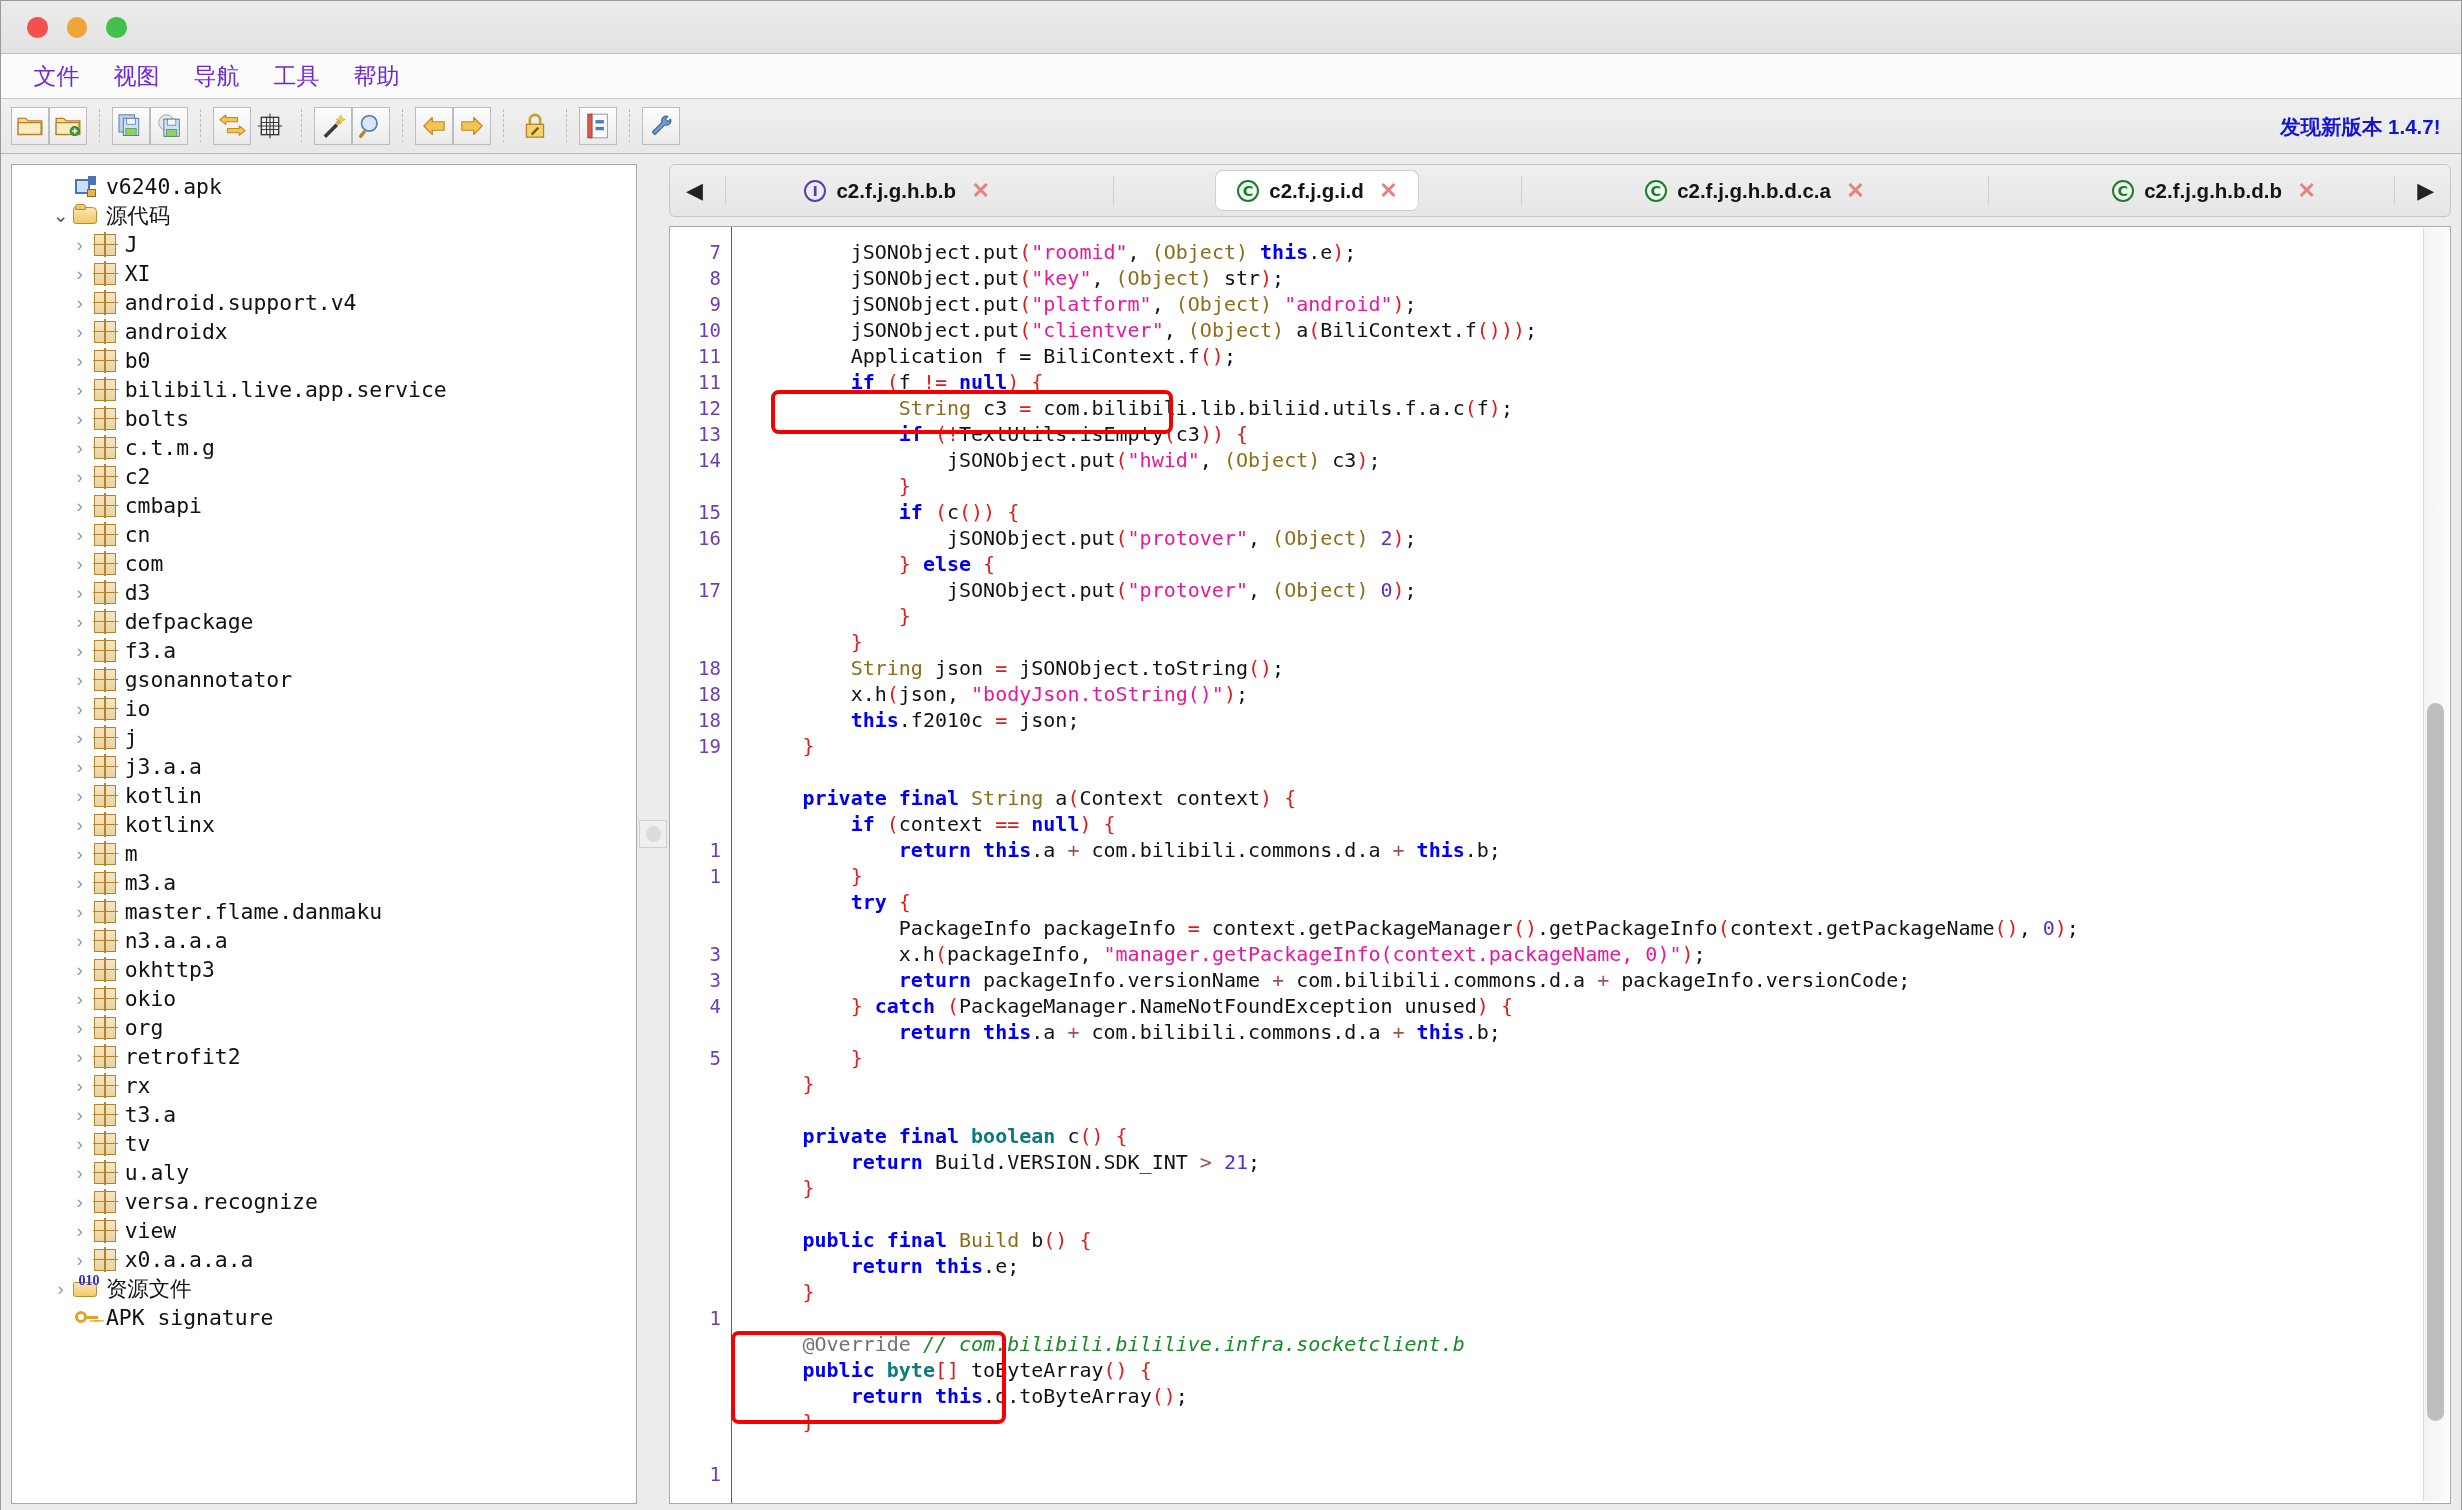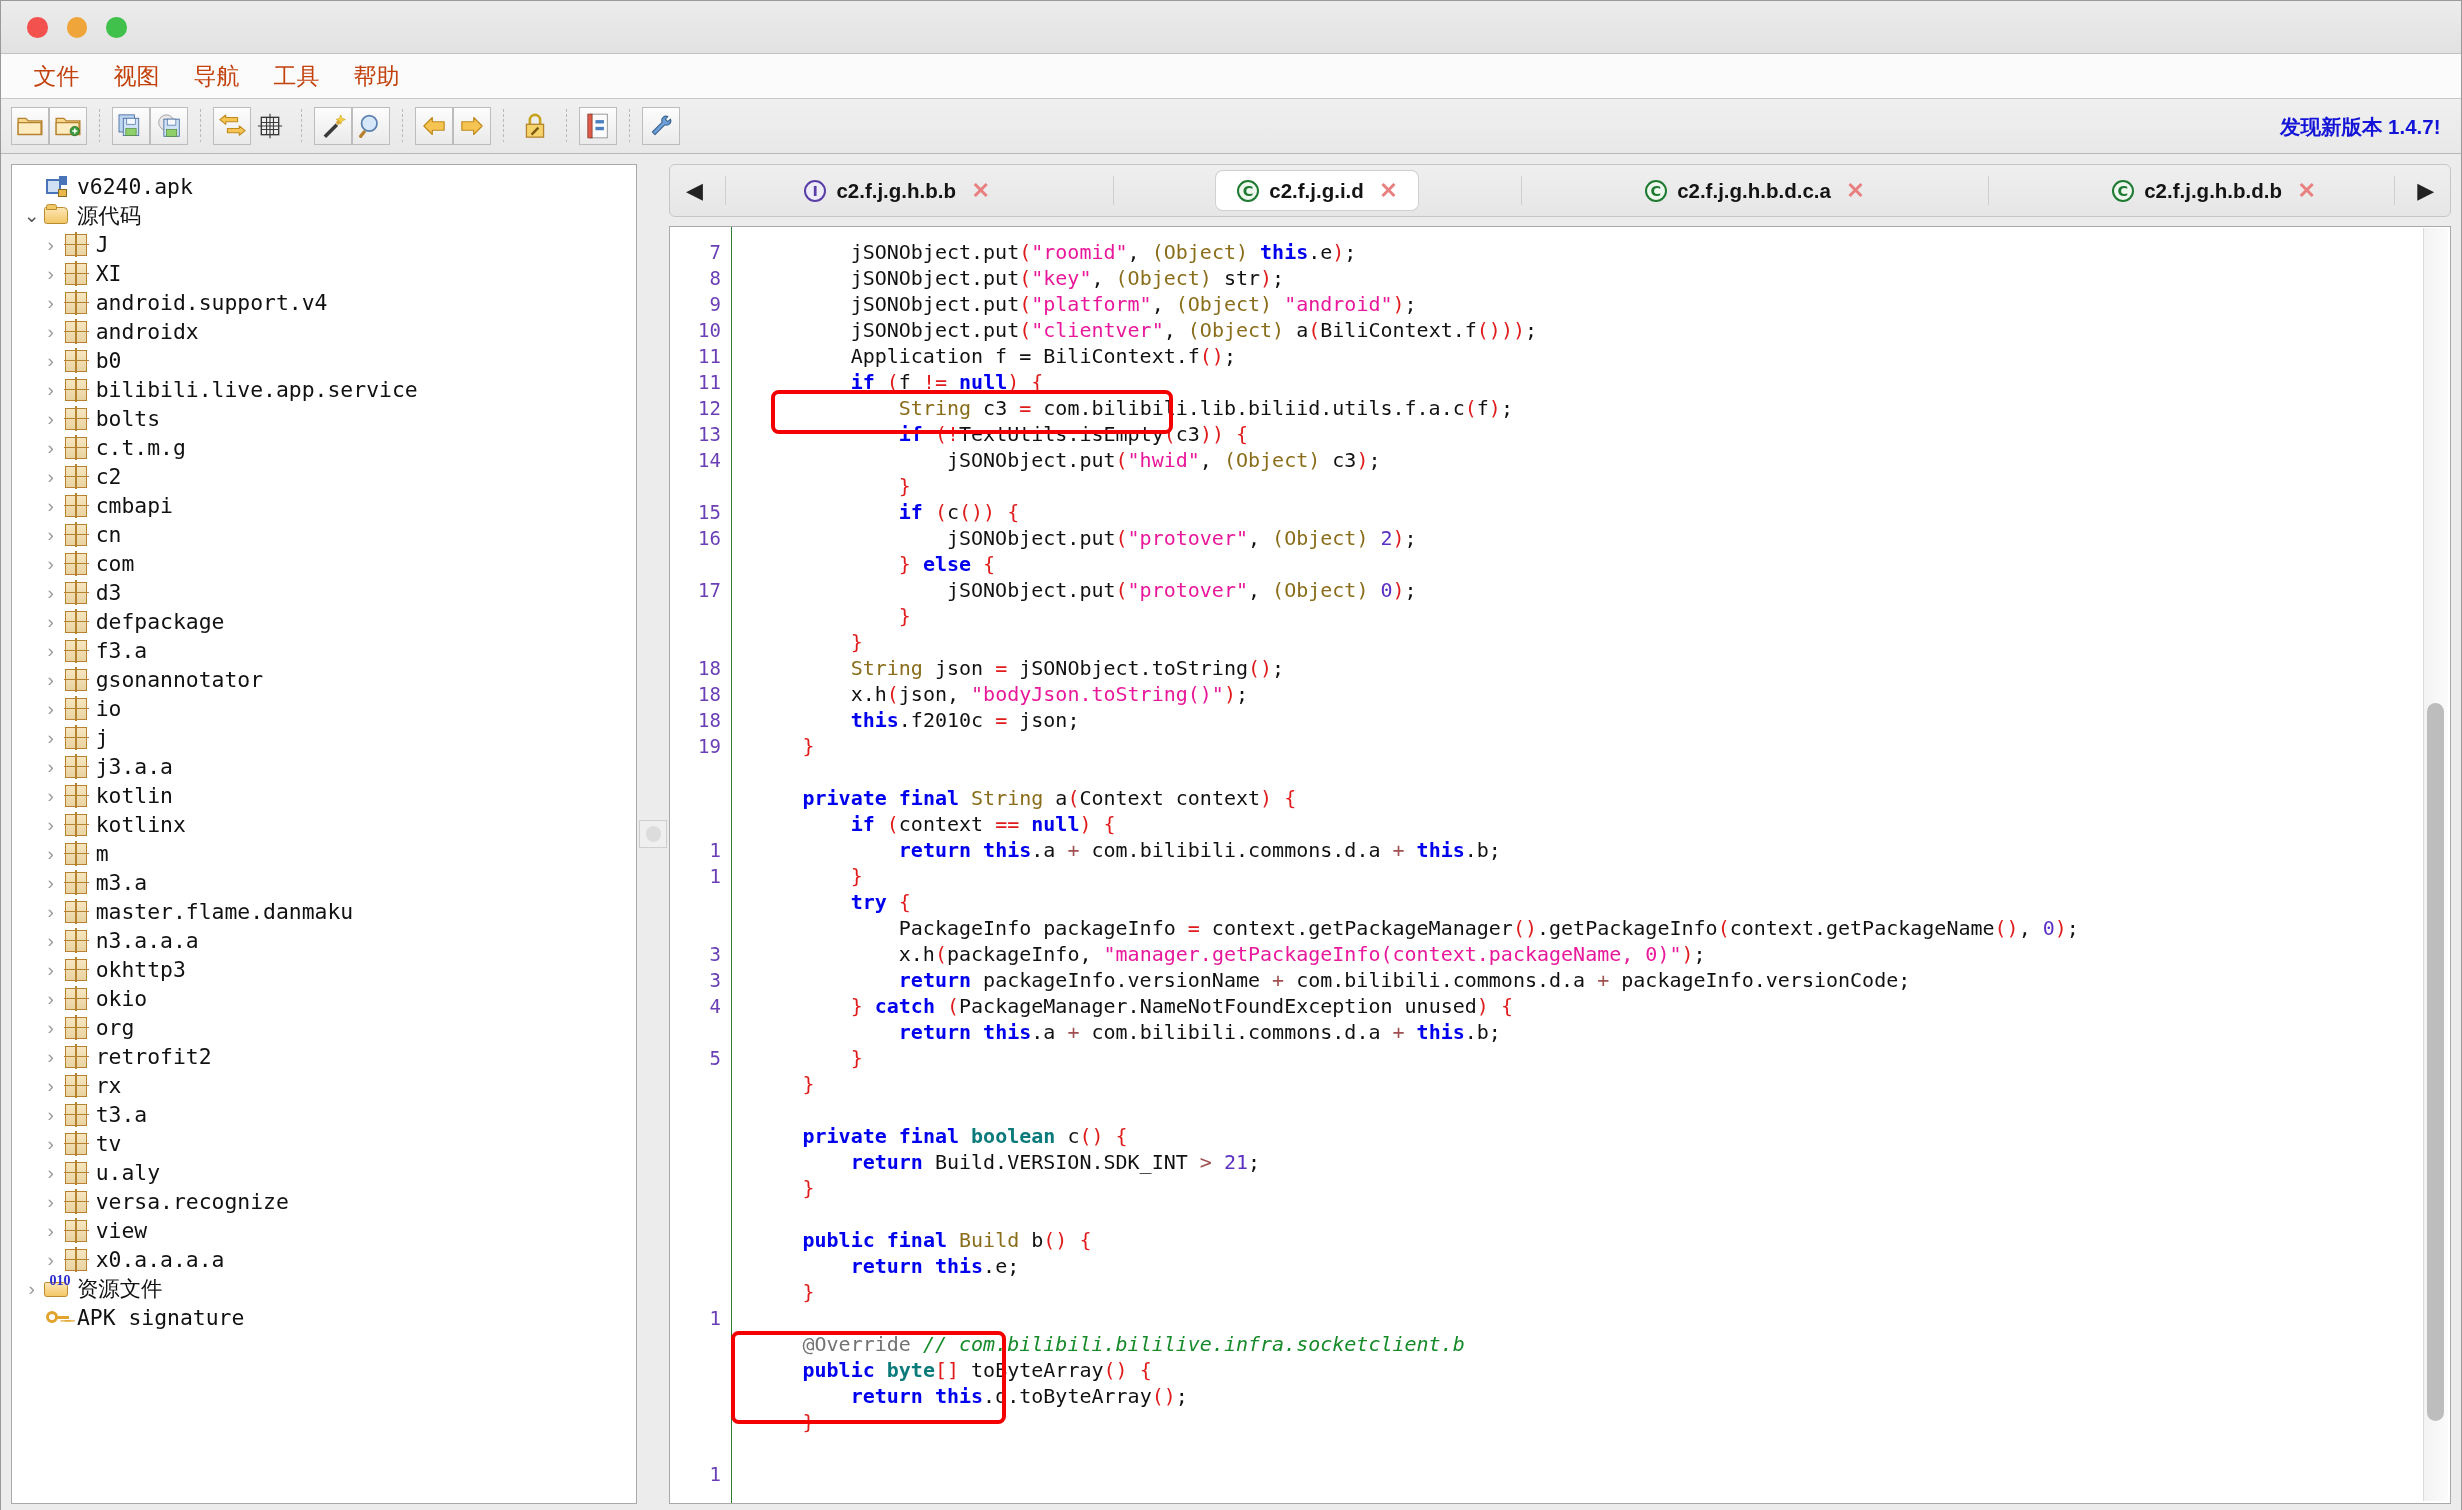--- a/index.html
+++ b/index.html
@@ -20,21 +20,21 @@
   .dot{width:20.5px;height:20.5px;border-radius:50%;}
   .dot.red{background:#f3514d;}
   .dot.yellow{background:#f0a53a;}
   .dot.green{background:#3fc14b;}
   .title{position:absolute;left:0;right:0;top:12px;text-align:center;
     font-size:22px;font-weight:bold;color:#2b2b2b;letter-spacing:-0.2px;}
 
   
   .menubar{height:44px;background:#fbfbfb;border-bottom:0.9px solid #c9c9c9;
     display:flex;align-items:center;padding-left:15.4px;}
-  .menuitem{font-size:23px;color:#c2410c;padding:0 17px;cursor:default;}
+  .menuitem{font-size:23px;color:#6d28d9;padding:0 17px;cursor:default;}
 
   
   .toolbar{height:54px;background:linear-gradient(#f0f0f0,#e8e8e8);
     border-bottom:0.9px solid #b8b8b8;display:flex;align-items:center;
     padding-left:10.3px;position:relative;}
   .tgroup{display:flex;align-items:center;}
   .tbtn{width:38px;height:38px;margin:0 0px;display:flex;align-items:center;
     justify-content:center;background:linear-gradient(#fdfdfd,#eaeaea);
     border:0.9px solid #bdbdbd;box-sizing:border-box;}
   .tbtn.flat{background:transparent;border:0.9px solid transparent;}
@@ -44,21 +44,21 @@
     font-weight:bold;}
 
   
   .mainrow{display:flex;height:1360px;padding:0px;box-sizing:border-box;}
 
   
   .treepane{width:626px;margin:10.3px 0 10.3px 10.3px;background:#ffffff;
     border:0.9px solid #a9a9a9;box-sizing:border-box;overflow:hidden;
     position:relative;}
   .tree{padding:6.8px 0 0 6.8px;font-family:"DejaVu Sans Mono",monospace;
-    font-size:21.4px;color:#111;}
+    font-size:21.4px;color:#111;margin-left:29px;}
   .trow{display:flex;align-items:center;height:29px;white-space:nowrap;}
   .twist{width:22px;text-align:center;color:#9a9a9a;font-size:19px;
      font-family:"Liberation Sans",sans-serif;}
   .twist.open{color:#555;}
   .ticon{width:29px;display:flex;align-items:center;justify-content:center;}
   .tlabel{padding-left:5.1px;}
   .ind0{padding-left:1.7px;}
   .ind1{padding-left:20.5px;}
 
   

